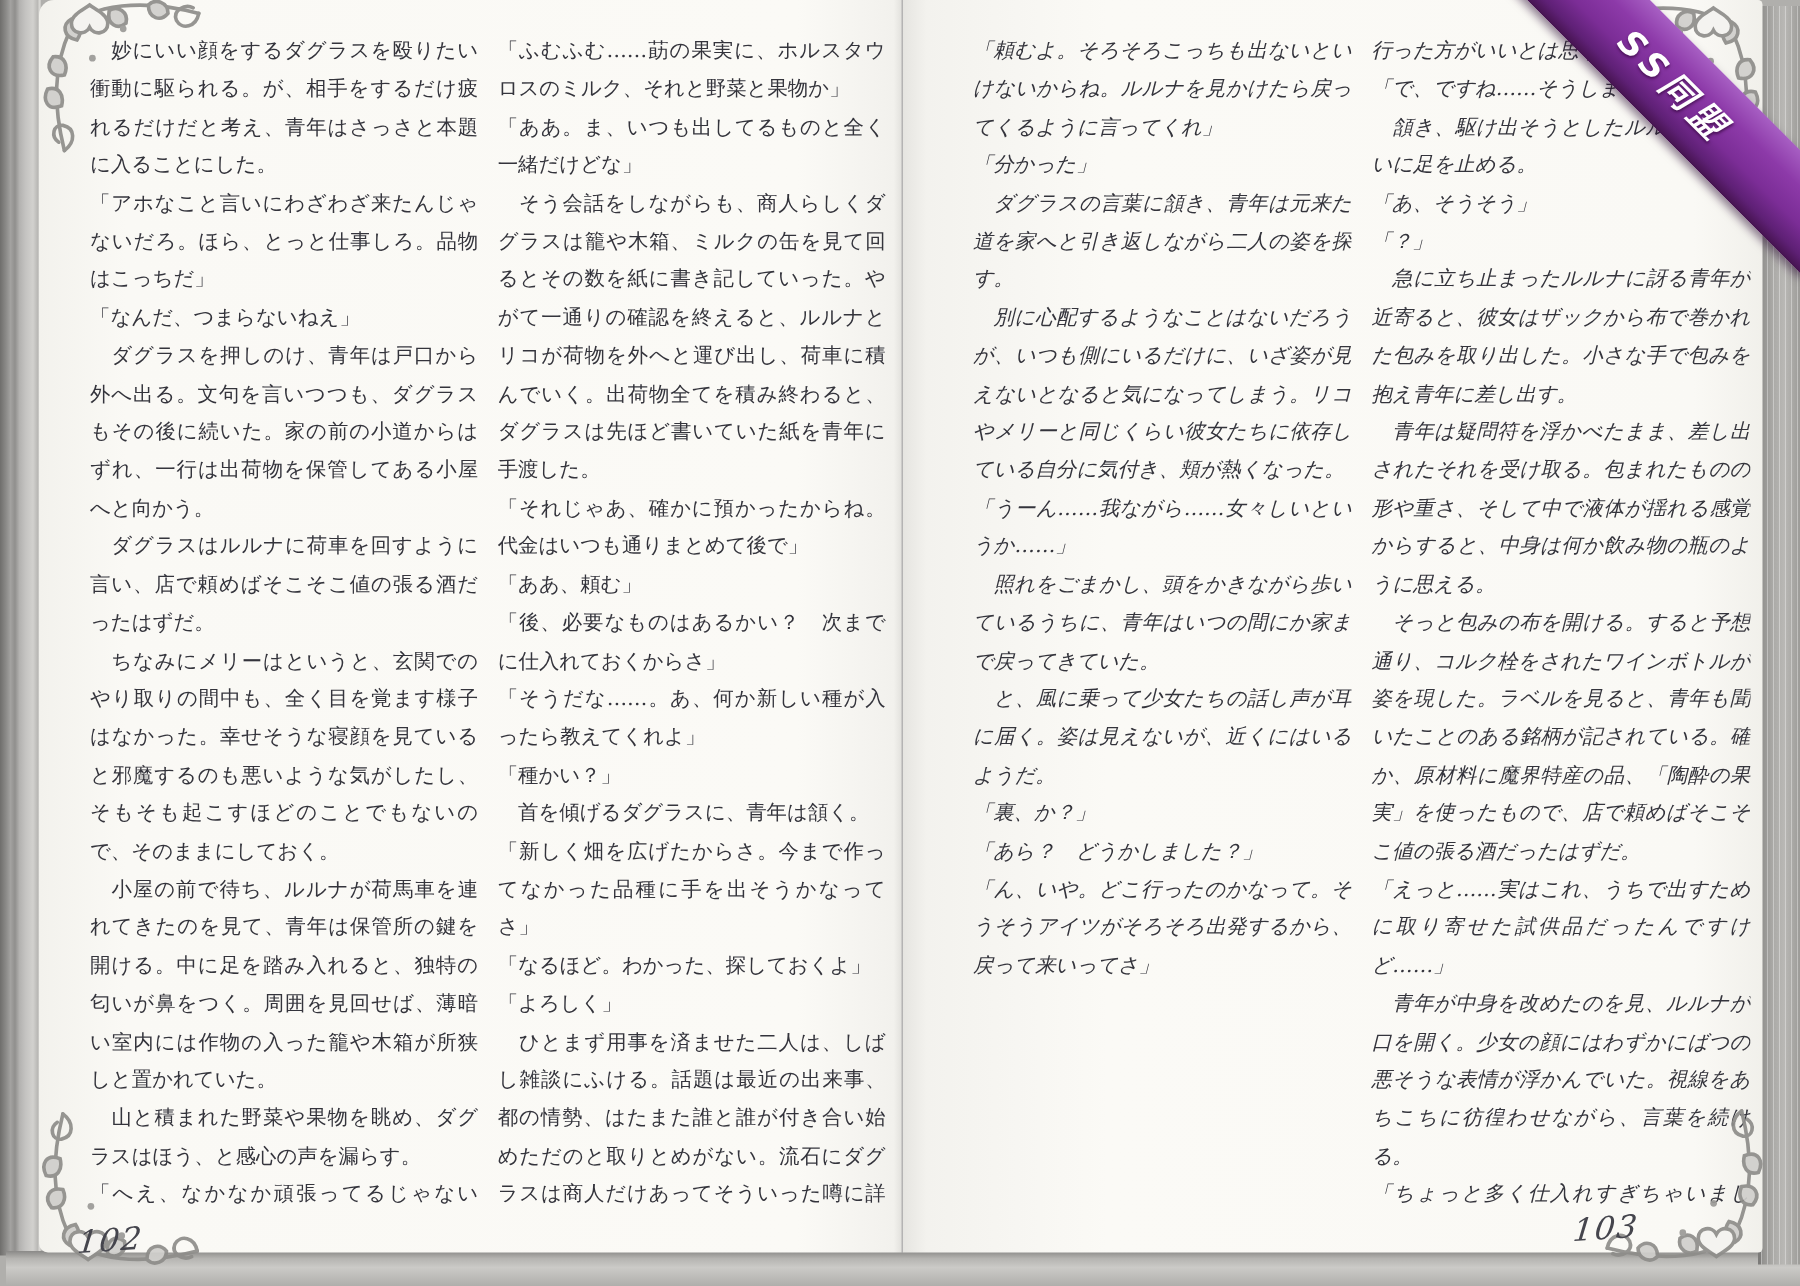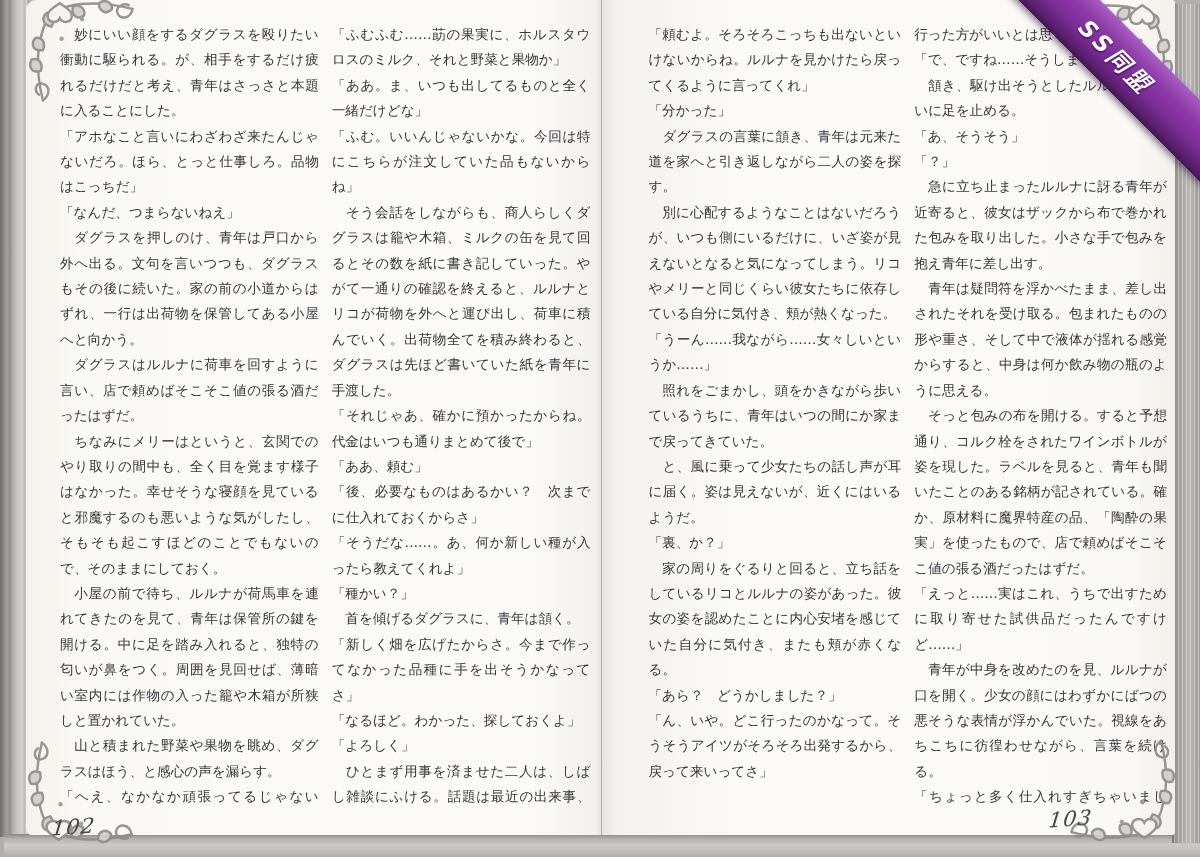--- a/index.html
+++ b/index.html
@@ -36,21 +36,21 @@
       #fbfaf6 62%,#faf9f5 96%,#f1f0eb 100%);
     border-radius:10px 3px 3px 6px;
     display:flex;
   }
   .gutter-line{
     position:absolute;left:50%;top:0;bottom:0;width:1px;
     background:rgba(90,90,95,.35);
   }
   .page{position:relative;width:50%;height:100%;box-sizing:border-box;}
   .page-left{padding:22px 10px 0 34px;}
-  .page-right{padding:22px 8px 4px 48px;}
+  .page-right{padding:22px 8px 4px 48px;font-style:italic;}
   .col-wrap{display:flex;gap:13px;height:792px;overflow:hidden;}
   .column{
     flex:1;height:100%;overflow:hidden;
     font-size:13.6px;line-height:25.4px;color:#34343c;
     text-align:justify;text-justify:inter-ideograph;
   }
   .para{margin:0;padding:0;}
 
   
   .page-number{
@@ -121,21 +121,20 @@
             <p class="para">　ダグラスを押しのけ、青年は戸口から外へ出る。文句を言いつつも、ダグラスもその後に続いた。家の前の小道からはずれ、一行は出荷物を保管してある小屋へと向かう。</p>
             <p class="para">　ダグラスはルルナに荷車を回すように言い、店で頼めばそこそこ値の張る酒だったはずだ。</p>
             <p class="para">　ちなみにメリーはというと、玄関でのやり取りの間中も、全く目を覚ます様子はなかった。幸せそうな寝顔を見ていると邪魔するのも悪いような気がしたし、そもそも起こすほどのことでもないので、そのままにしておく。</p>
             <p class="para">　小屋の前で待ち、ルルナが荷馬車を連れてきたのを見て、青年は保管所の鍵を開ける。中に足を踏み入れると、独特の匂いが鼻をつく。周囲を見回せば、薄暗い室内には作物の入った籠や木箱が所狭しと置かれていた。</p>
             <p class="para">　山と積まれた野菜や果物を眺め、ダグラスはほう、と感心の声を漏らす。</p>
             <p class="para">「へえ、なかなか頑張ってるじゃないの」</p>
           </div>
         <div class="column">
             <p class="para">「ふむふむ……莇の果実に、ホルスタウロスのミルク、それと野菜と果物か」</p>
             <p class="para">「ああ。ま、いつも出してるものと全く一緒だけどな」</p>
-            <p class="para">「ふむ。いいんじゃないかな。今回は特にこちらが注文していた品もないからね」</p>
             <p class="para">　そう会話をしながらも、商人らしくダグラスは籠や木箱、ミルクの缶を見て回るとその数を紙に書き記していった。やがて一通りの確認を終えると、ルルナとリコが荷物を外へと運び出し、荷車に積んでいく。出荷物全てを積み終わると、ダグラスは先ほど書いていた紙を青年に手渡した。</p>
             <p class="para">「それじゃあ、確かに預かったからね。代金はいつも通りまとめて後で」</p>
             <p class="para">「ああ、頼む」</p>
             <p class="para">「後、必要なものはあるかい？　次までに仕入れておくからさ」</p>
             <p class="para">「そうだな……。あ、何か新しい種が入ったら教えてくれよ」</p>
             <p class="para">「種かい？」</p>
             <p class="para">　首を傾げるダグラスに、青年は頷く。</p>
             <p class="para">「新しく畑を広げたからさ。今まで作ってなかった品種に手を出そうかなってさ」</p>
             <p class="para">「なるほど。わかった、探しておくよ」</p>
             <p class="para">「よろしく」</p>
@@ -148,21 +147,20 @@
       <div class="col-wrap">
         <div class="column">
             <p class="para">「頼むよ。そろそろこっちも出ないといけないからね。ルルナを見かけたら戻ってくるように言ってくれ」</p>
             <p class="para">「分かった」</p>
             <p class="para">　ダグラスの言葉に頷き、青年は元来た道を家へと引き返しながら二人の姿を探す。</p>
             <p class="para">　別に心配するようなことはないだろうが、いつも側にいるだけに、いざ姿が見えないとなると気になってしまう。リコやメリーと同じくらい彼女たちに依存している自分に気付き、頬が熱くなった。</p>
             <p class="para">「うーん……我ながら……女々しいというか……」</p>
             <p class="para">　照れをごまかし、頭をかきながら歩いているうちに、青年はいつの間にか家まで戻ってきていた。</p>
             <p class="para">　と、風に乗って少女たちの話し声が耳に届く。姿は見えないが、近くにはいるようだ。</p>
             <p class="para">「裏、か？」</p>
-            <p class="para">　家の周りをぐるりと回ると、立ち話をしているリコとルルナの姿があった。彼女の姿を認めたことに内心安堵を感じていた自分に気付き、またも頬が赤くなる。</p>
             <p class="para">「あら？　どうかしました？」</p>
             <p class="para">「ん、いや。どこ行ったのかなって。そうそうアイツがそろそろ出発するから、戻って来いってさ」</p>
           </div>
         <div class="column">
             <p class="para">行った方がいいとは思うぞ」</p>
             <p class="para">「で、ですね……そうします」</p>
             <p class="para">　頷き、駆け出そうとしたルルナが、ふいに足を止める。</p>
             <p class="para">「あ、そうそう」</p>
             <p class="para">「？」</p>
             <p class="para">　急に立ち止まったルルナに訝る青年が近寄ると、彼女はザックから布で巻かれた包みを取り出した。小さな手で包みを抱え青年に差し出す。</p>

